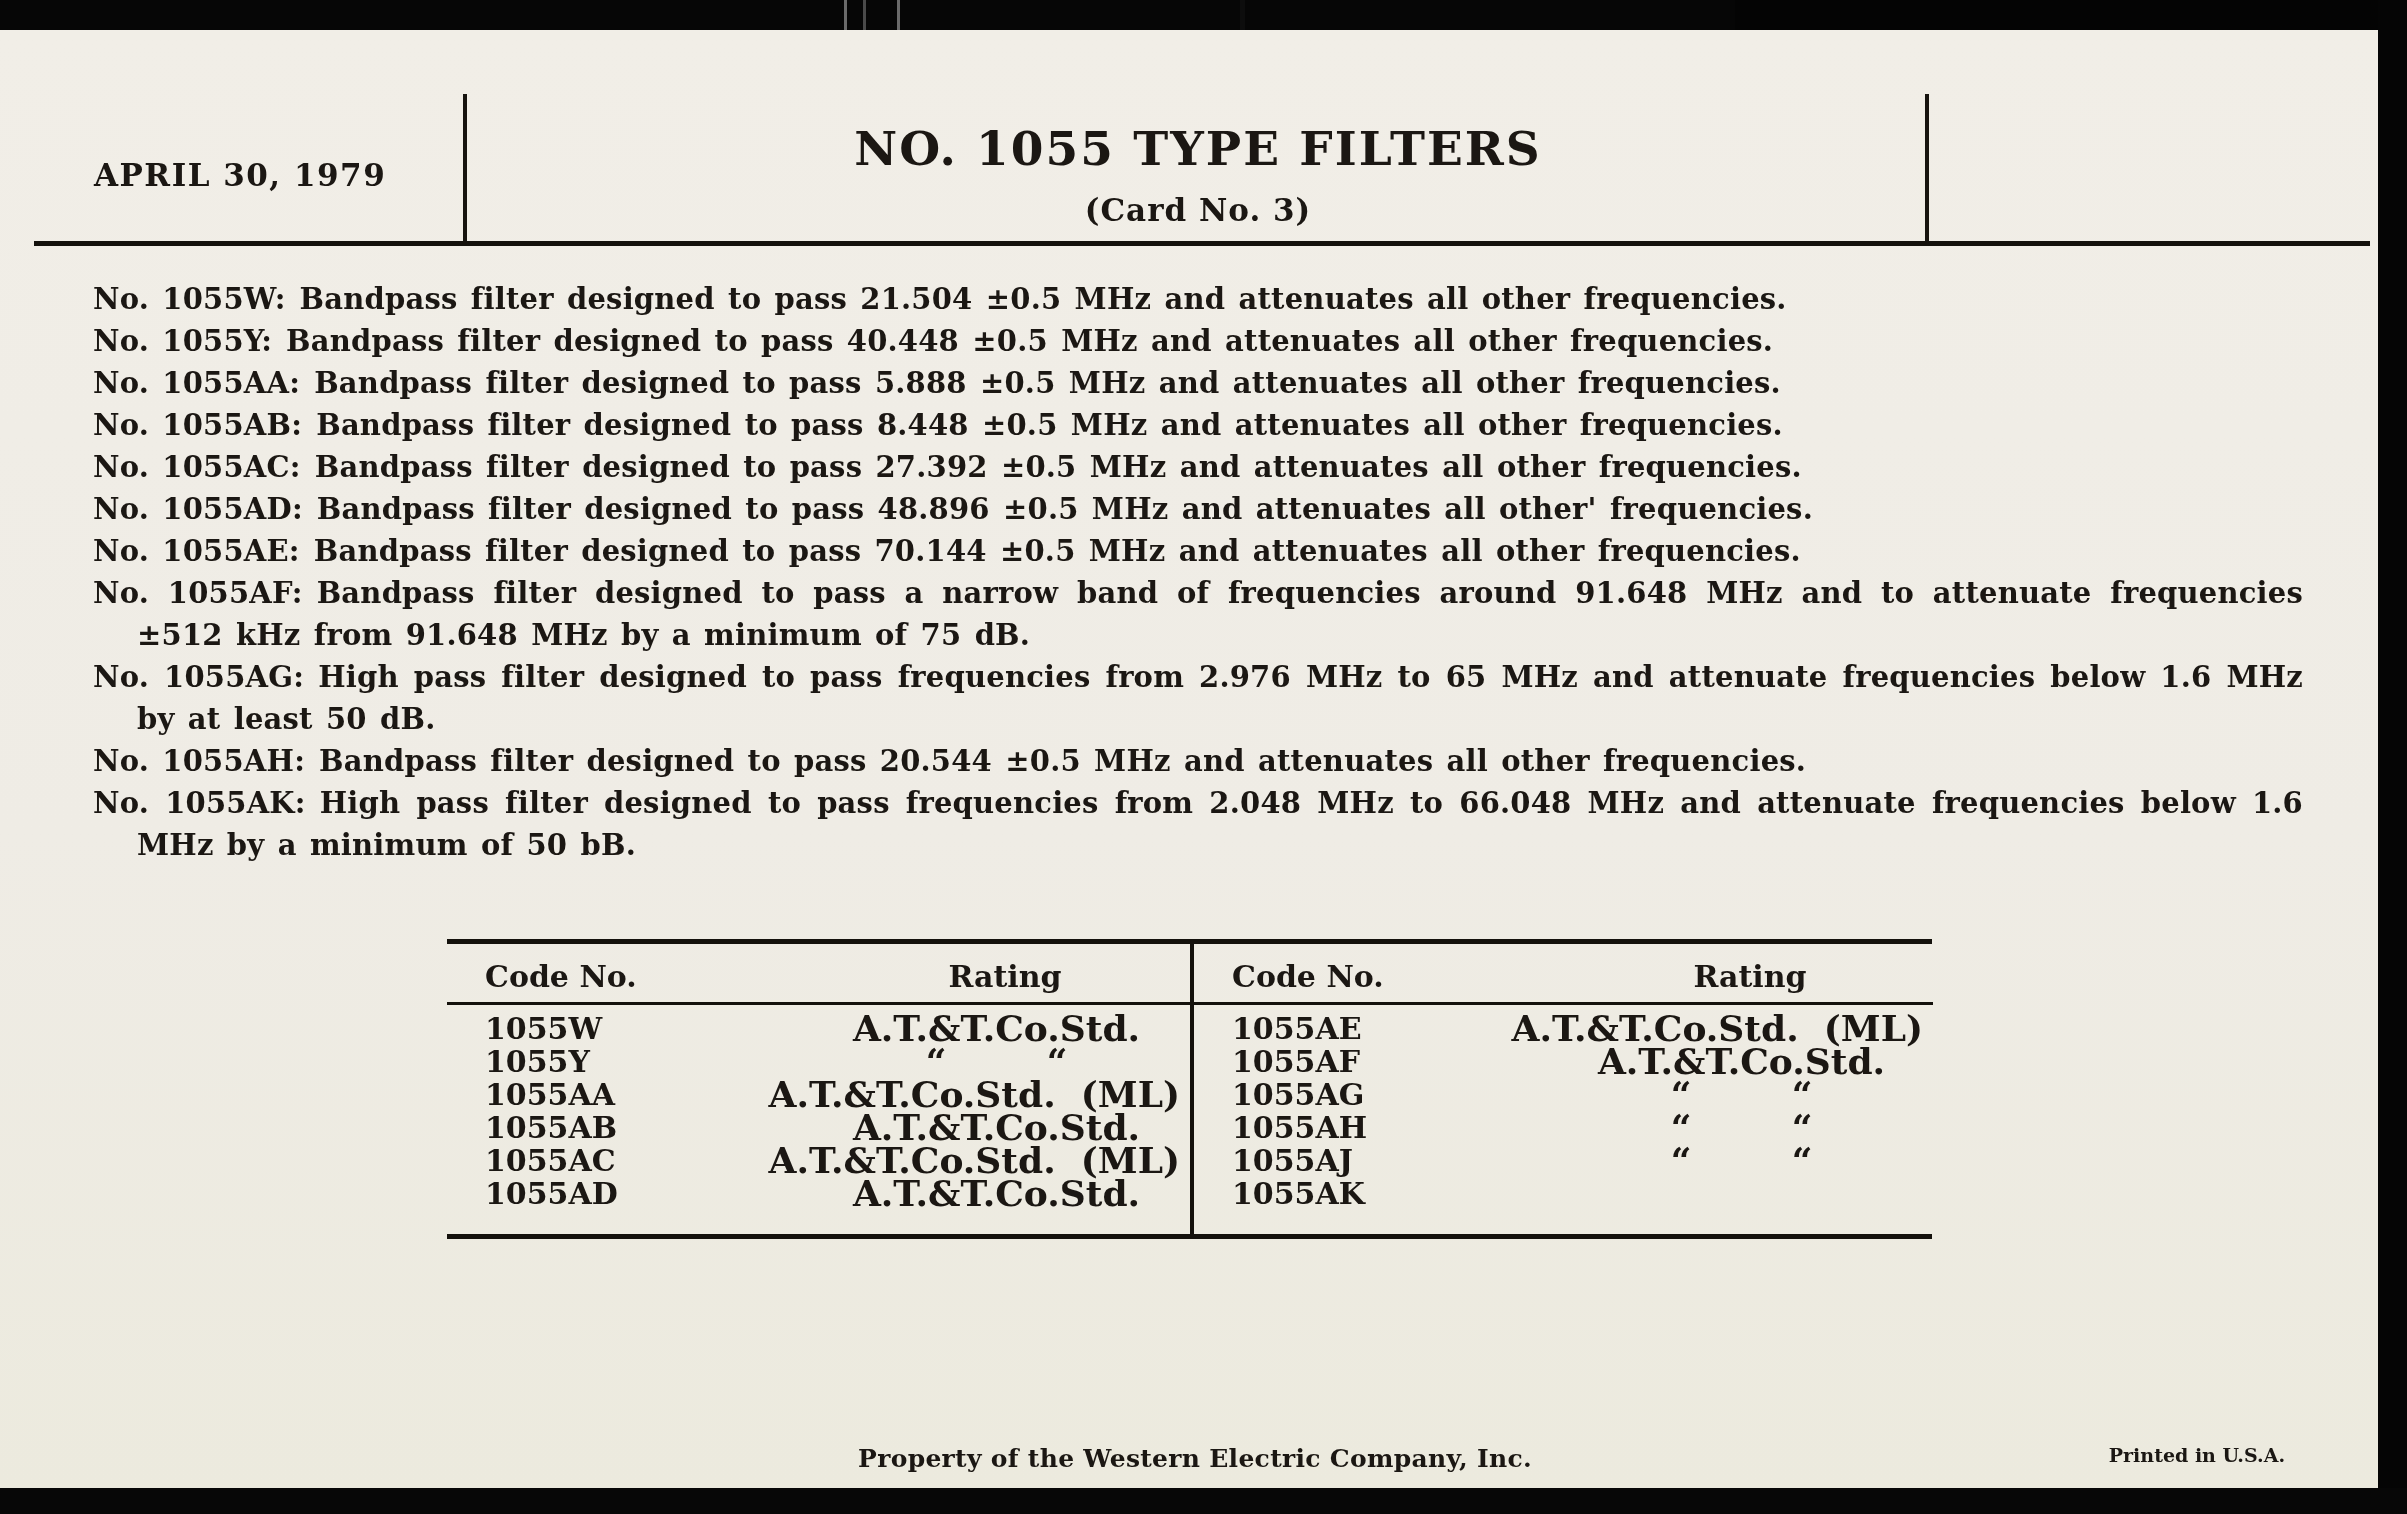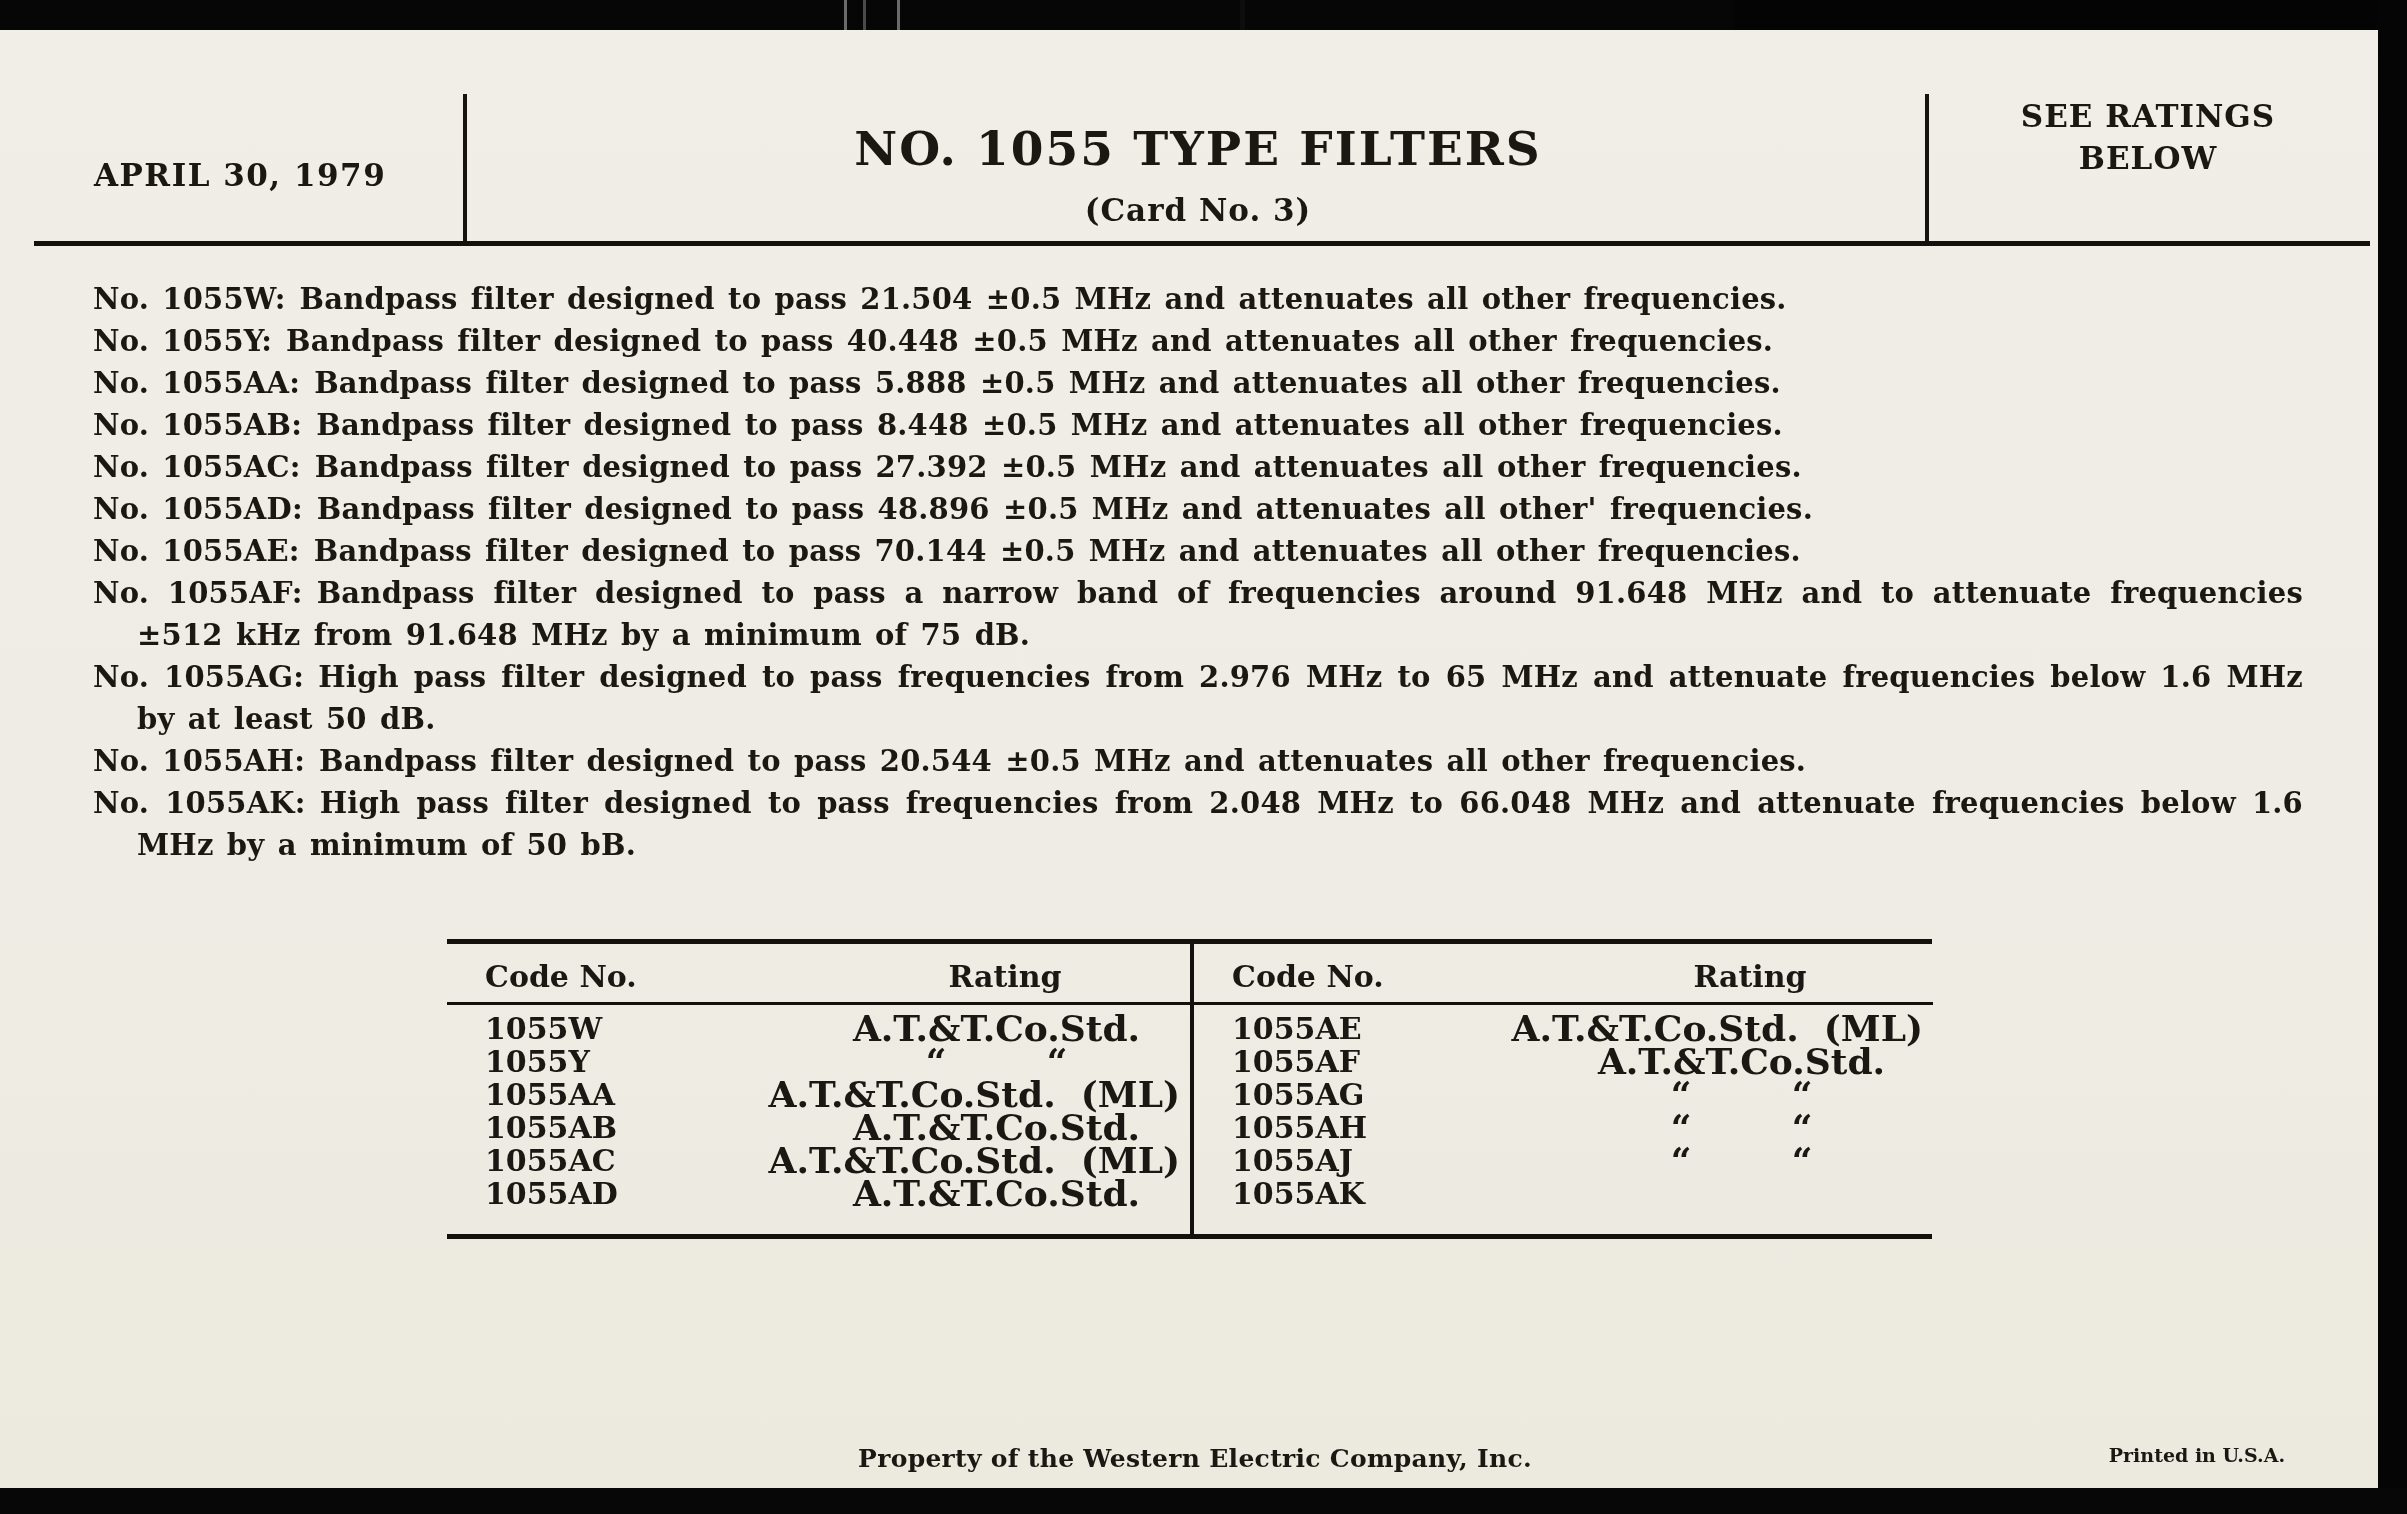--- a/index.html
+++ b/index.html
@@ -82,24 +82,20 @@
 
   <div class="paper">
 
     <div class="hdr-date">APRIL 30, 1979</div>
     <div class="vline vline-1"></div>
     <div class="title-block">
       <div class="doc-title">NO. 1055 TYPE FILTERS</div>
       <div class="doc-subtitle">(Card No. 3)</div>
     </div>
     <div class="vline vline-2"></div>
-    <div class="ratings-note">
-      <div>SEE RATINGS</div>
-      <div>BELOW</div>
-    </div>
     <div class="hrule"></div>
 
     <div class="content">
       <p class="desc"><span class="code">No. 1055W:</span><span>Bandpass filter designed to pass 21.504 ±0.5 MHz and attenuates all other frequencies.</span></p>
       <p class="desc"><span class="code">No. 1055Y:</span><span>Bandpass filter designed to pass 40.448 ±0.5 MHz and attenuates all other frequencies.</span></p>
       <p class="desc"><span class="code">No. 1055AA:</span><span>Bandpass filter designed to pass 5.888 ±0.5 MHz and attenuates all other frequencies.</span></p>
       <p class="desc"><span class="code">No. 1055AB:</span><span>Bandpass filter designed to pass 8.448 ±0.5 MHz and attenuates all other frequencies.</span></p>
       <p class="desc"><span class="code">No. 1055AC:</span><span>Bandpass filter designed to pass 27.392 ±0.5 MHz and attenuates all other frequencies.</span></p>
       <p class="desc"><span class="code">No. 1055AD:</span><span>Bandpass filter designed to pass 48.896 ±0.5 MHz and attenuates all other' frequencies.</span></p>
       <p class="desc"><span class="code">No. 1055AE:</span><span>Bandpass filter designed to pass 70.144 ±0.5 MHz and attenuates all other frequencies.</span></p>

